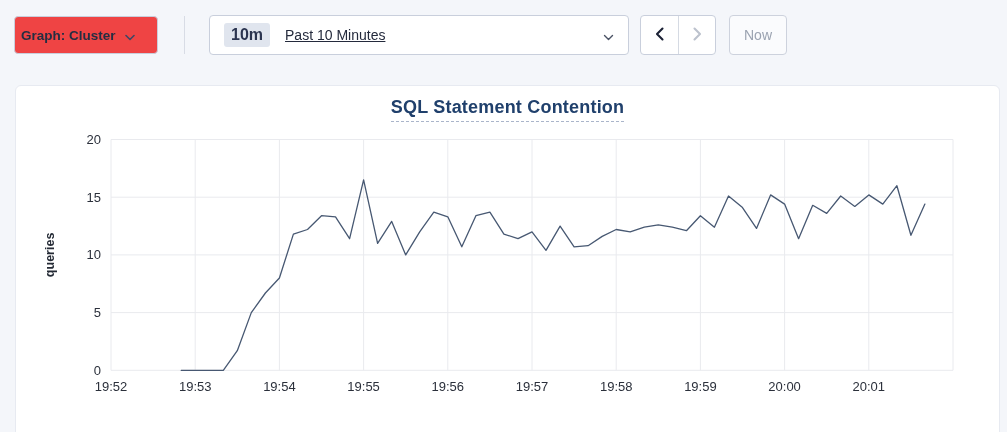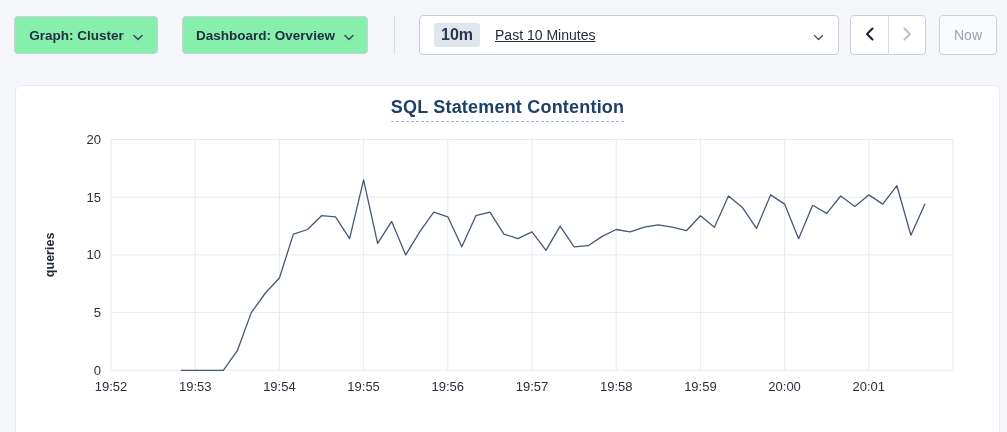--- a/index.html
+++ b/index.html
@@ -4,22 +4,22 @@
 <style>
   html,body{margin:0;padding:0;}
   body{
     width:1007px;height:432px;position:relative;overflow:hidden;
     background:#f4f6fa;
     font-family:"Liberation Sans",sans-serif;
     -webkit-font-smoothing:antialiased;
   }
   .toolbar{position:absolute;top:0;left:0;width:1007px;height:70px;display:flex;align-items:center;}
   .btn{
-    box-sizing:border-box;display:flex;align-items:center;justify-content:center;
-    background:#86efac;border:1px solid #c9cfdc;border-radius:4px;
+    box-sizing:border-box;display:flex;align-items:center;
+    background:#ef4444;border:1px solid #c9cfdc;border-radius:4px;
     color:#242e42;font-size:13.5px;font-weight:bold;cursor:pointer;
   }
   .dd{height:38px;gap:9px;}
   .dd .chev{color:#3e4764;margin-top:2px;}
   .dd1{width:144px;margin-left:14px;}
   .dd2{width:186px;margin-left:24px;}
   .vdiv{width:1px;height:38px;background:#d8dce5;margin-left:26px;}
   .timepicker{
     box-sizing:border-box;width:420px;height:40px;margin-left:24px;
     background:#fff;border:1px solid #c9cfdc;border-radius:4px;
@@ -66,28 +66,20 @@
 <div class="toolbar">
   <button class="btn dd dd1">
     <span>Graph: Cluster</span>
     <span class="chev">
       <svg width="10" height="7" viewBox="0 0 10 7">
           <path d="M1 1.5 L5 5.5 L9 1.5" stroke="currentColor" stroke-width="1.6" fill="none" stroke-linecap="round" stroke-linejoin="round"></path>
         </svg>
     </span>
   </button>
 
-  <button class="btn dd dd2">
-    <span>Dashboard: Overview</span>
-    <span class="chev">
-      <svg width="10" height="7" viewBox="0 0 10 7">
-          <path d="M1 1.5 L5 5.5 L9 1.5" stroke="currentColor" stroke-width="1.6" fill="none" stroke-linecap="round" stroke-linejoin="round"></path>
-        </svg>
-    </span>
-  </button>
 
   <div class="vdiv"></div>
 
   <div class="timepicker">
     <span class="badge">10m</span>
     <span class="tp-label">Past 10 Minutes</span>
     <span class="chev">
       <svg width="11" height="7" viewBox="0 0 10 7">
           <path d="M1 1.5 L5 5.5 L9 1.5" stroke="currentColor" stroke-width="1.4" fill="none" stroke-linecap="round" stroke-linejoin="round"></path>
         </svg>

